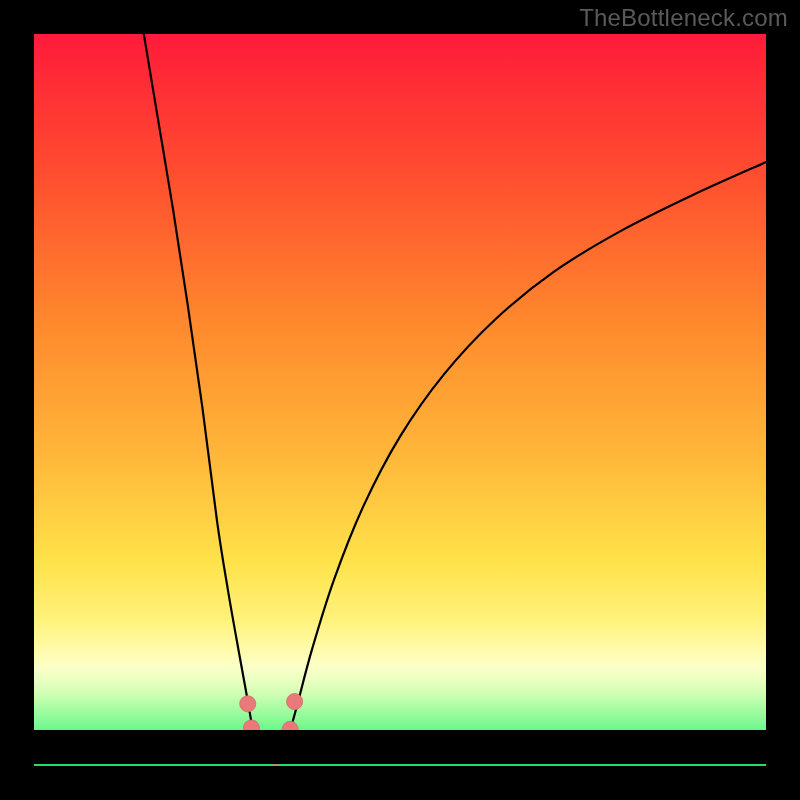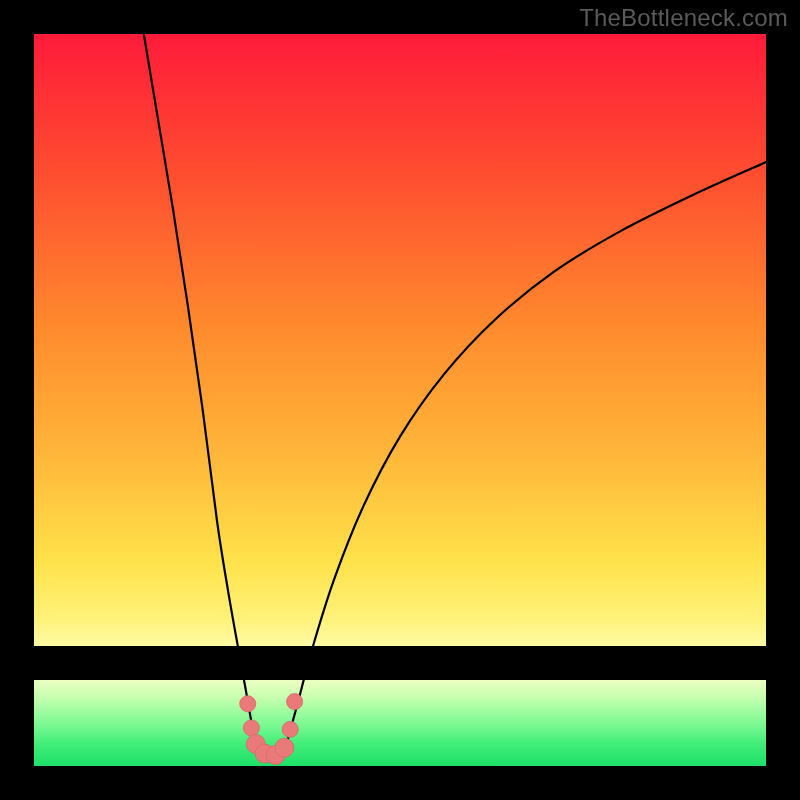--- a/index.html
+++ b/index.html
@@ -7,21 +7,21 @@
     padding: 0;
     width: 800px;
     height: 800px;
     background: #000000;
     font-family: Arial, Helvetica, sans-serif;
     overflow: hidden;
   }
   .outer {
     position: relative;
     width: 800px;
-    height: 680px;
+    height: 764px;
     background: #ffffff;
   }
   .watermark {
     position: absolute;
     top: 4px;
     right: 12px;
     color: #5a5a5a;
     font-size: 24px;
     font-weight: 400;
     letter-spacing: 0.2px;

